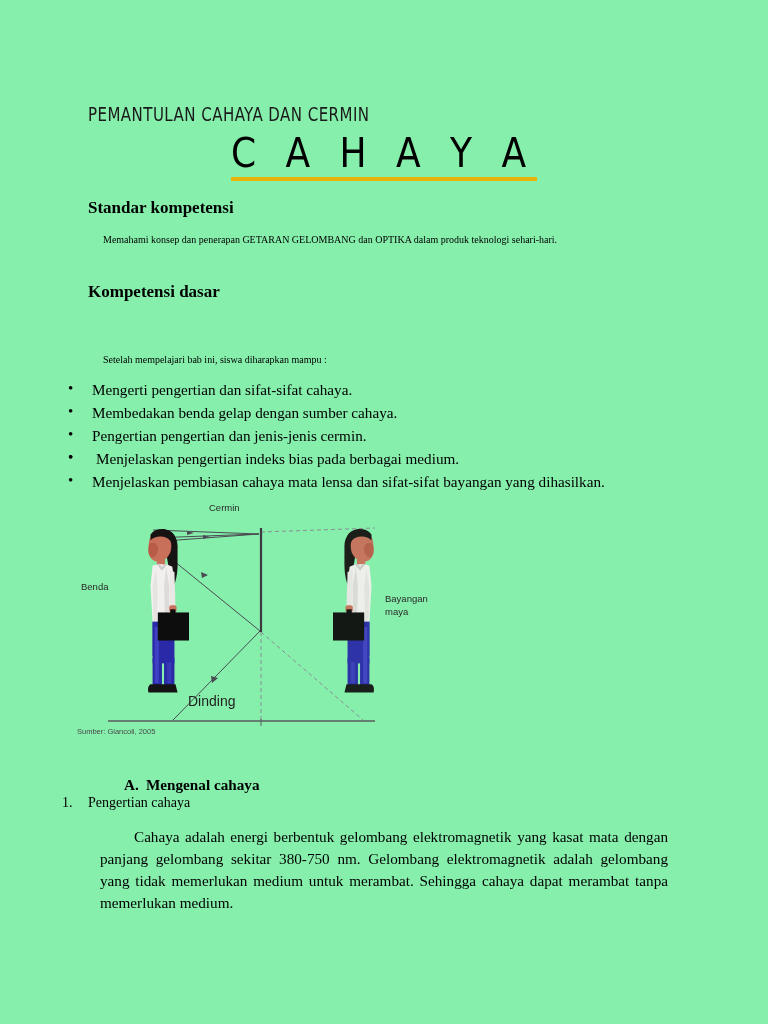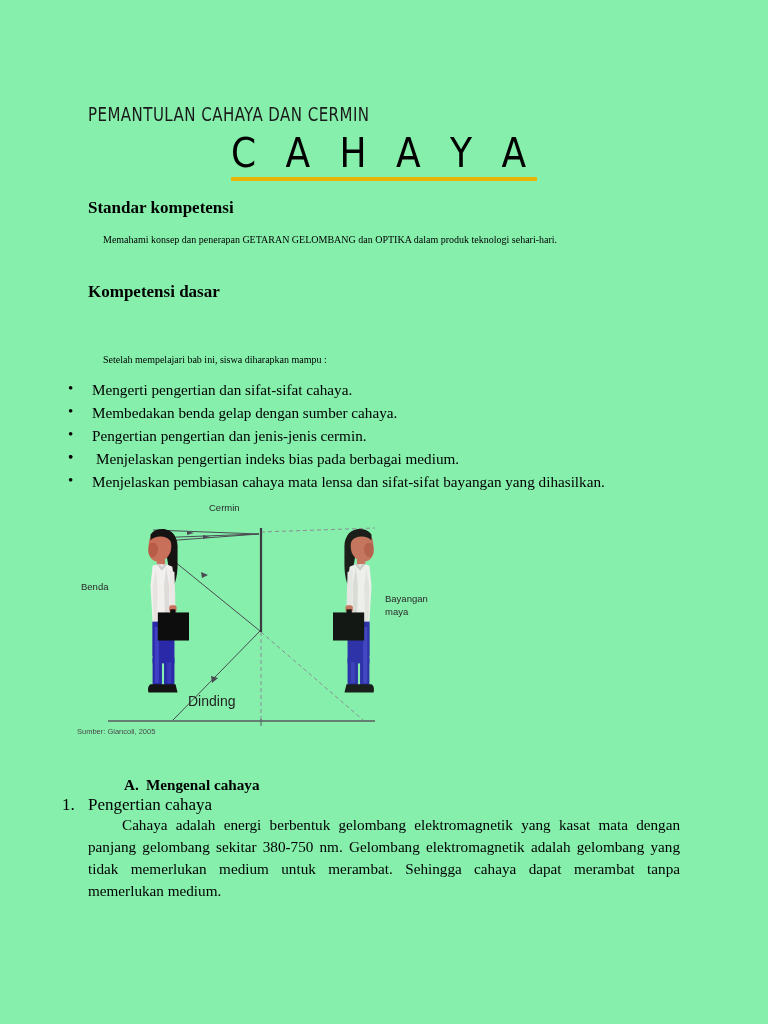--- a/index.html
+++ b/index.html
@@ -121,35 +121,35 @@
     font-weight: bold;
     white-space: nowrap;
     margin-left: 32px;
   }
   .sub-a .lbl { display: inline-block; width: 22px; }
 
   .num-1 {
     position: absolute;
     left: 62px;
     top: 795px;
-    font-size: 17px;
+    font-size: 14px;
     white-space: nowrap;
   }
   .num-1 .lbl { display: inline-block; width: 26px; }
 
   .para-block {
     position: absolute;
     left: 88px;
     top: 814px;
     width: 592px;
     font-size: 15.2px;
     line-height: 1.45;
     text-align: justify;
   }
-  .para-block p { margin: 0; }
+  .para-block p { margin: 12px; }
   .para-block p.indent { text-indent: 34px; }
 </style>
 </head>
 <body>
 
 <div class="page">
 
   <div class="doc-header">PEMANTULAN CAHAYA DAN CERMIN</div>
 
   <div class="doc-title">

